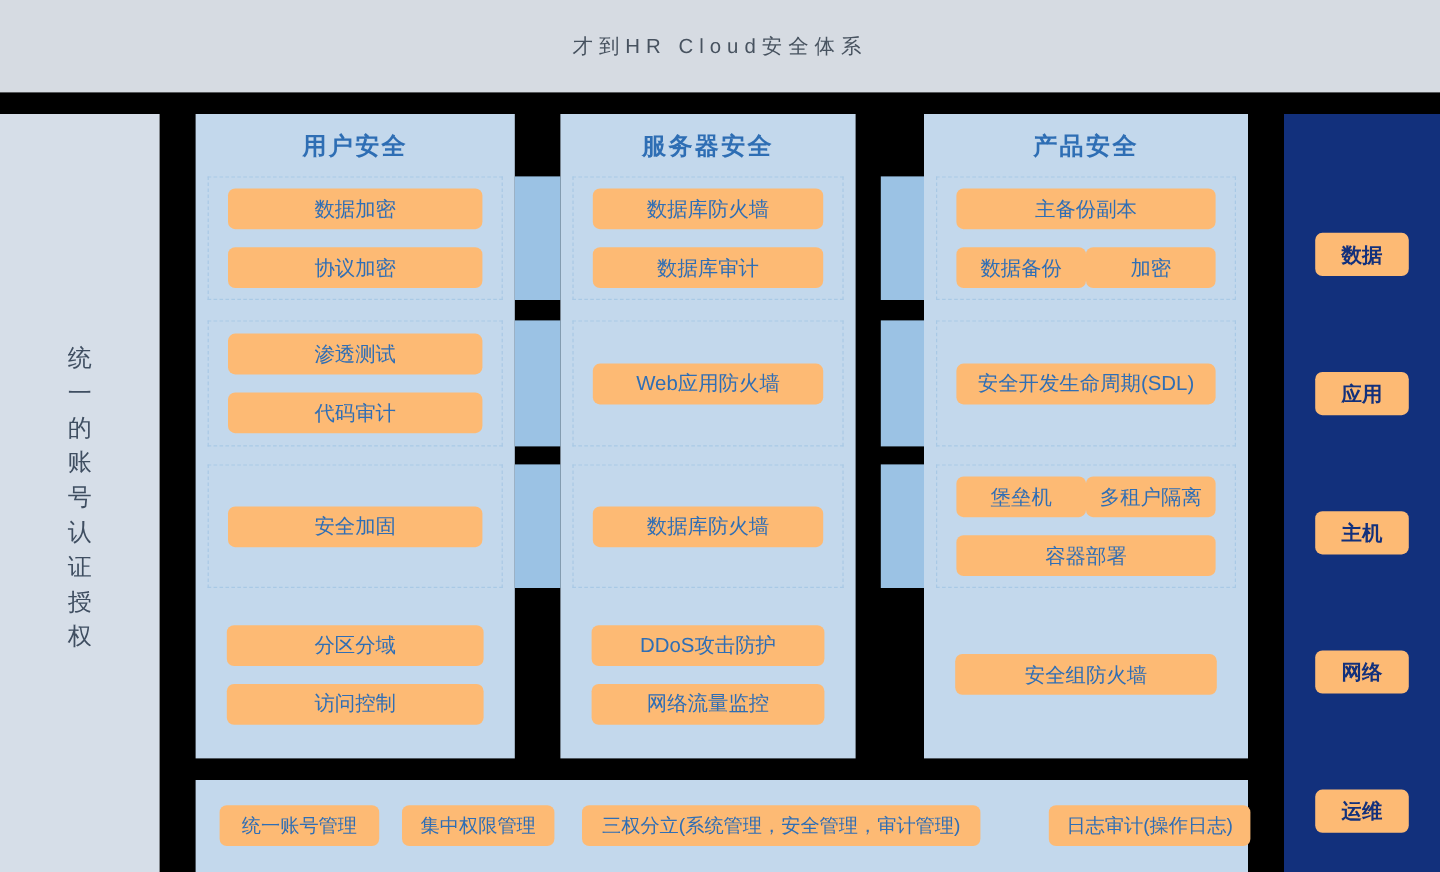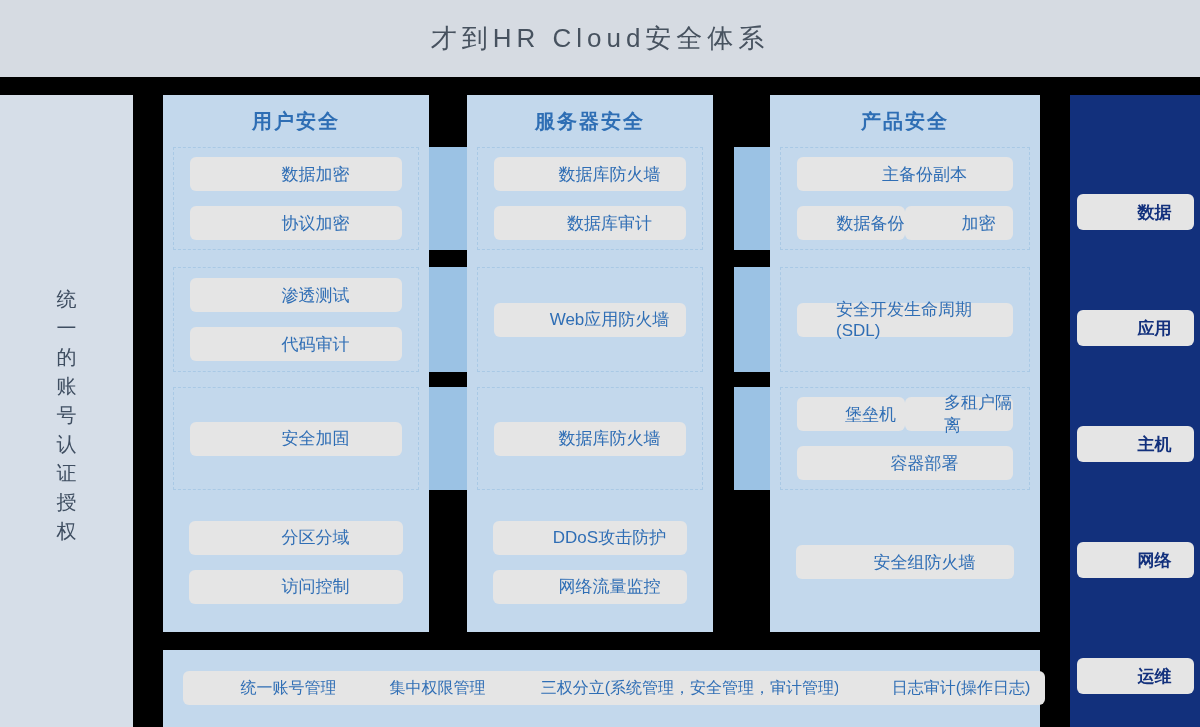--- a/index.html
+++ b/index.html
@@ -7,21 +7,21 @@
     width:1200px;height:727px;position:relative;overflow:hidden;
     background:#000;font-family:"Liberation Sans","DejaVu Sans",sans-serif;
     -webkit-font-smoothing:antialiased;
   }
   
   .header{
     position:absolute;left:0;top:0;width:1200px;height:77px;
     background:#d6dbe2;display:flex;align-items:center;justify-content:center;
   }
   .header .title{
-    font-size:26px;color:#47525f;font-weight:500;letter-spacing:5px;
+    font-size:17px;color:#47525f;font-weight:500;letter-spacing:5px;
   }
   
   .left-bar{
     position:absolute;left:0;top:95px;width:133px;height:632px;
     background:#d6dee8;display:flex;flex-direction:column;
     align-items:center;justify-content:center;padding-top:8px;box-sizing:border-box;
   }
   .left-bar .vchar{
     font-size:20px;color:#3f4e61;line-height:29px;letter-spacing:0;
   }
@@ -41,23 +41,23 @@
     position:absolute;left:10px;right:10px;box-sizing:border-box;
     padding:0 10px;display:flex;flex-direction:column;
     justify-content:center;gap:15px;
   }
   .group.dashed{border:1px dashed #a9c9e5;}
   .g1{top:52px;height:103px;}
   .g2{top:172px;height:105px;}
   .g3{top:292px;height:103px;}
   .g4{top:412px;height:110px;}
   .pill{
-    background:#e5e5e5;border-radius:6px;height:34px;flex:0 0 auto;
+    background:#fdba74;border-radius:6px;height:34px;flex:0 0 auto;
     display:flex;align-items:center;justify-content:center;
-    font-size:17px;color:#2f6eb5;font-weight:500;margin:0 6px;padding-left:39px;
+    font-size:17px;color:#2f6eb5;font-weight:500;margin:0 6px;
   }
   .btn-row{display:flex;margin:0 6px;}
   .btn-row .pill{flex:1;margin:0;}
   
   .conn{position:absolute;background:#9bc2e4;}
   .conn.a{top:147px;height:103px;}
   .conn.b{top:267px;height:105px;}
   .conn.c{top:387px;height:103px;}
   .conn.g12{left:429px;width:38px;}
   .conn.g23{left:734px;width:36px;}
@@ -74,21 +74,21 @@
   .bottom-bar{
     position:absolute;left:163px;top:650px;width:877px;height:77px;
     background:#c3d8ec;
   }
   .bottom-bar .pill{
     position:absolute;top:21px;height:34px;margin:0;font-size:16px;
   }
   .bottom-bar .pill:nth-child(1){left:20px;width:133px;}
   .bottom-bar .pill:nth-child(2){left:172px;width:127px;}
   .bottom-bar .pill:nth-child(3){left:322px;width:332px;}
-  .bottom-bar .pill:nth-child(4){left:675px;width:168px;}
+  .bottom-bar .pill:nth-child(4){left:711px;width:168px;}
 </style>
 </head>
 <body>
 
 <div class="header">
   <div class="title">才到HR Cloud安全体系</div>
 </div>
 
 <div class="left-bar">
     <div class="vchar">统</div>

